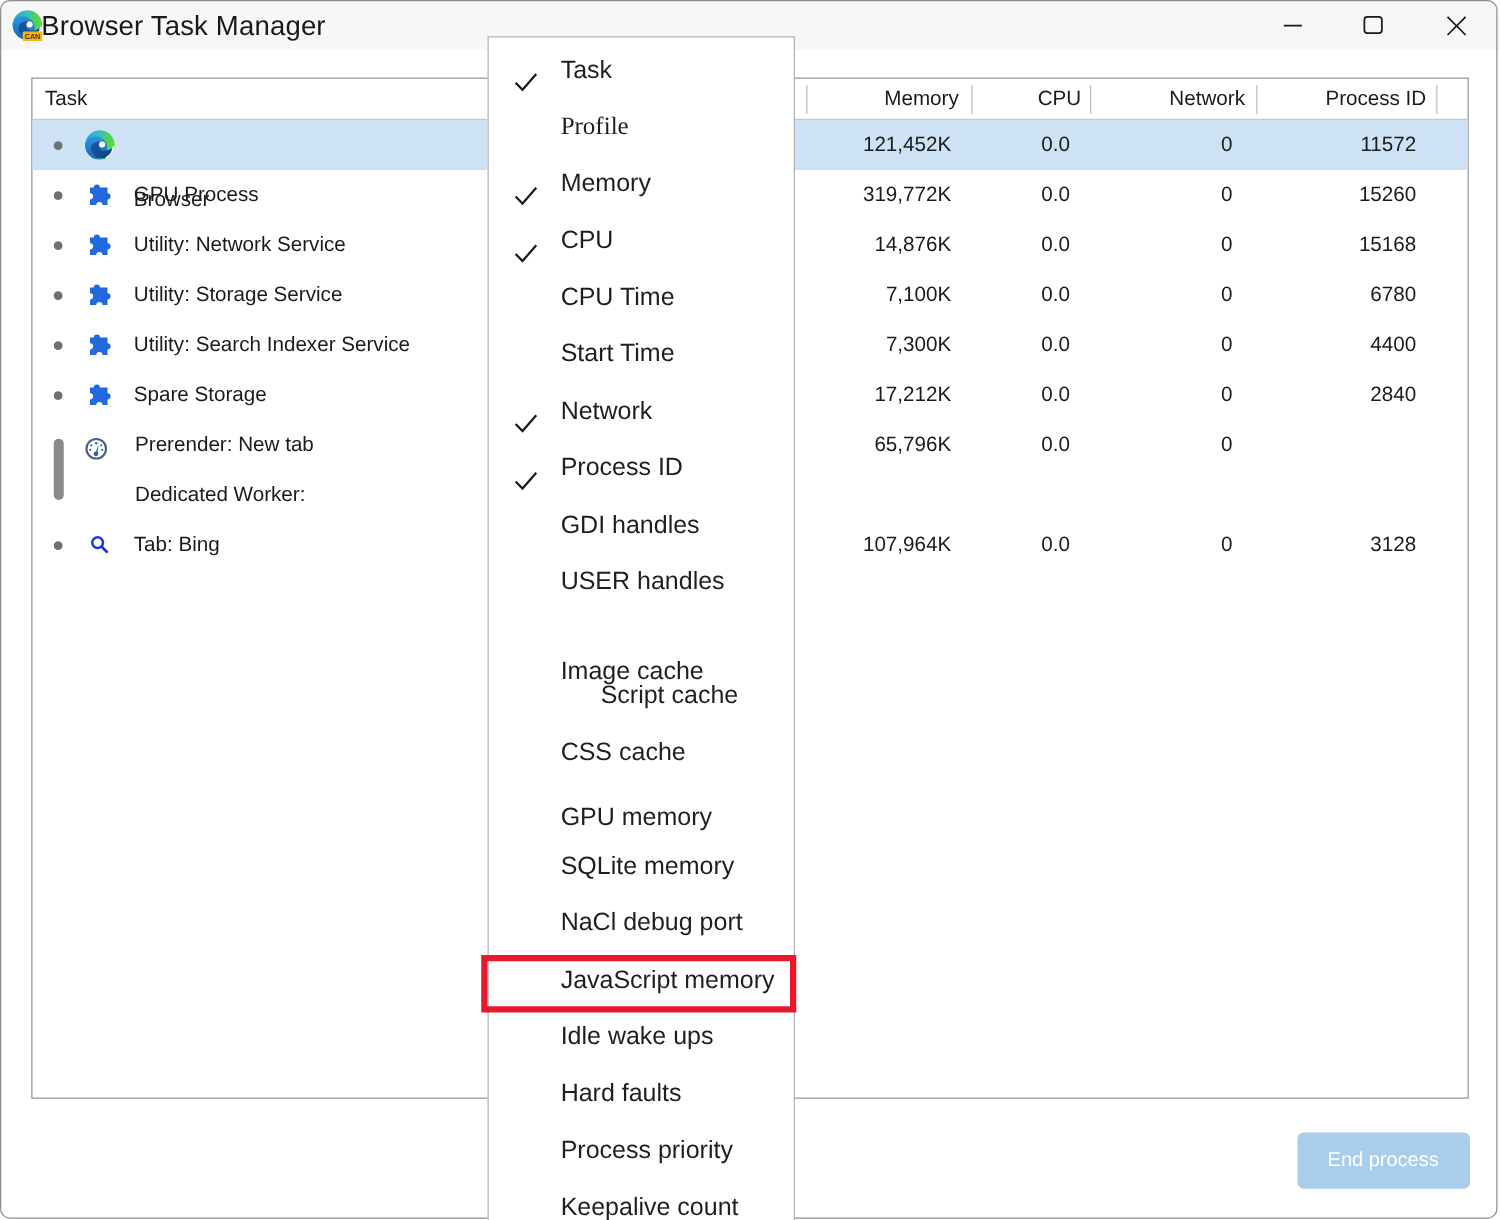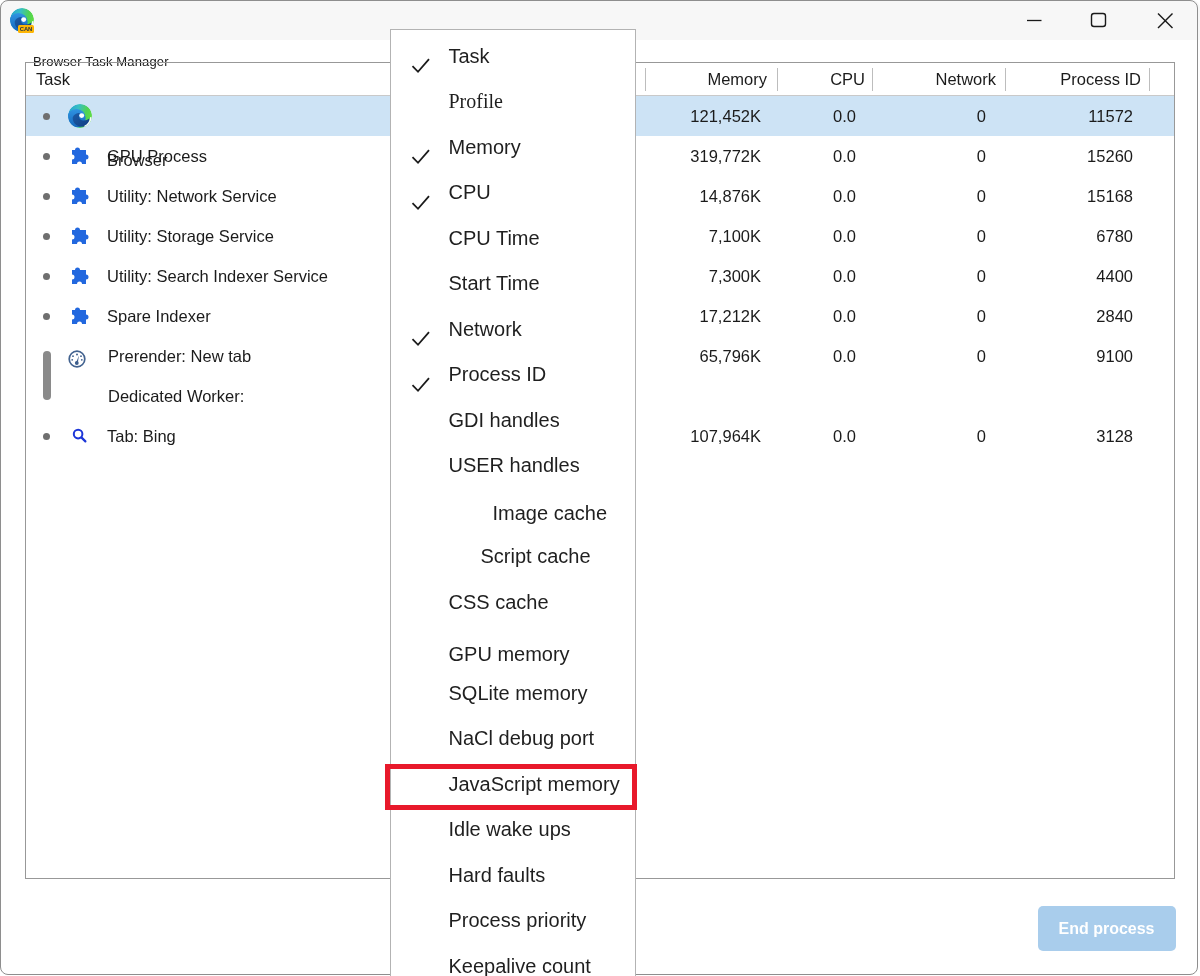--- a/index.html
+++ b/index.html
@@ -4,36 +4,36 @@
 <style>
   html,body{margin:0;padding:0;}
   body{width:1200px;height:976px;position:relative;overflow:hidden;
        font-family:"Liberation Sans",sans-serif;background:#fff;}
   .abs{position:absolute;}
   #win{left:0;top:0;width:1200px;height:976px;box-sizing:border-box;
        border-radius:8px;background:#fff;overflow:hidden;}
   #winborder{left:0;top:0;width:1198px;height:975px;box-sizing:border-box;
        border:1px solid #8e8e8e;border-radius:8px;z-index:5;pointer-events:none;}
   #titlebar{left:0;top:0;width:100%;height:40px;background:#f7f7f7;}
-  #title{left:33px;top:0;height:40px;line-height:41px;font-size:13px;letter-spacing:0.15px;color:#191919;margin-top:41px;}
+  #title{left:33px;top:0;height:40px;line-height:41px;font-size:22px;letter-spacing:0.15px;color:#191919;}
   .hdrlabel{top:62px;height:33px;line-height:34px;font-size:16.5px;color:#1b1b1b;text-align:right;}
   .tick{top:68px;height:23px;width:1px;background:#bdbdbd;}
   .row-label{font-size:16.5px;color:#1b1b1b;}
   .cell{font-size:16.5px;color:#1b1b1b;text-align:right;height:40px;line-height:40px;}
   .bullet{width:7.5px;height:7.5px;border-radius:50%;background:#6f6f6f;left:42.8px;}
   #menu{z-index:10;left:389.5px;top:29px;width:246px;height:952px;background:#fff;
         border:1px solid #b3b3b3;box-sizing:border-box;
         }
   .mi{position:absolute;left:59px;height:45.5px;line-height:45.5px;
       font-size:20px;color:#1f1f1f;white-space:nowrap;}
   .chk{position:absolute;left:21px;width:20px;height:17px;}
   #redbox{z-index:12;left:384.5px;top:763.5px;width:252px;height:46px;box-sizing:border-box;
           border:5px solid #e8192b;}
   #endbtn{left:1037.5px;top:906px;width:138px;height:44.5px;background:#a9cdec;
-          border-radius:5px;color:#fff;font-size:16px;font-weight:bold;
+          border-radius:5px;color:#fff;font-size:16px;font-weight:normal;
           text-align:center;line-height:45px;}
 </style>
 </head>
 <body>
 <div id="win" class="abs">
   <div id="titlebar" class="abs"></div>
 
   <svg width="0" height="0" style="position:absolute;">
     <defs>
       <linearGradient id="eg1" x1="0" y1="0.2" x2="1" y2="0.45">
@@ -148,21 +148,21 @@
       <circle cx="6.1" cy="6.1" r="4.3" fill="none" stroke="#1c36d8" stroke-width="2"></circle>
       <line x1="9.6" y1="9.6" x2="13.4" y2="13.4" stroke="#1c36d8" stroke-width="2.2" stroke-linecap="round"></line>
     </svg>
   </div>
 
   <div class="abs row-label" style="left:107px;top:96px;height:40px;line-height:40px;margin-top:44px;">Browser</div>
   <div class="abs row-label" style="left:107px;top:136px;height:40px;line-height:40px;">GPU Process</div>
   <div class="abs row-label" style="left:107px;top:176px;height:40px;line-height:40px;">Utility: Network Service</div>
   <div class="abs row-label" style="left:107px;top:216px;height:40px;line-height:40px;">Utility: Storage Service</div>
   <div class="abs row-label" style="left:107px;top:256px;height:40px;line-height:40px;">Utility: Search Indexer Service</div>
-  <div class="abs row-label" style="left:107px;top:296px;height:40px;line-height:40px;">Spare Indexer</div>
+  <div class="abs row-label" style="left:107px;top:296px;height:40px;line-height:40px;">Spare Storage</div>
   <div class="abs row-label" style="left:108px;top:336px;height:40px;line-height:40px;">Prerender: New tab</div>
   <div class="abs row-label" style="left:108px;top:376px;height:40px;line-height:40px;">Dedicated Worker:</div>
   <div class="abs row-label" style="left:107px;top:416px;height:40px;line-height:40px;">Tab: Bing</div>
 
   <div class="abs cell" style="left:644px;top:96px;width:117px;">121,452K</div>
   <div class="abs cell" style="left:644px;top:136px;width:117px;">319,772K</div>
   <div class="abs cell" style="left:644px;top:176px;width:117px;">14,876K</div>
   <div class="abs cell" style="left:644px;top:216px;width:117px;">7,100K</div>
   <div class="abs cell" style="left:644px;top:256px;width:117px;">7,300K</div>
   <div class="abs cell" style="left:644px;top:296px;width:117px;">17,212K</div>
@@ -186,21 +186,20 @@
   <div class="abs cell" style="left:871px;top:296px;width:115px;">0</div>
   <div class="abs cell" style="left:871px;top:336px;width:115px;">0</div>
   <div class="abs cell" style="left:871px;top:416px;width:115px;">0</div>
 
   <div class="abs cell" style="left:1004px;top:96px;width:129px;">11572</div>
   <div class="abs cell" style="left:1004px;top:136px;width:129px;">15260</div>
   <div class="abs cell" style="left:1004px;top:176px;width:129px;">15168</div>
   <div class="abs cell" style="left:1004px;top:216px;width:129px;">6780</div>
   <div class="abs cell" style="left:1004px;top:256px;width:129px;">4400</div>
   <div class="abs cell" style="left:1004px;top:296px;width:129px;">2840</div>
-  <div class="abs cell" style="left:1004px;top:336px;width:129px;">9100</div>
   <div class="abs cell" style="left:1004px;top:416px;width:129px;">3128</div>
 
   <div id="endbtn" class="abs">End process</div>
 </div>
 
 <div id="winborder" class="abs"></div>
 
 <div id="menu" class="abs"></div>
 <div id="menuitems" class="abs" style="z-index:11;left:389.5px;top:29px;width:246px;height:952px;">
   <div class="mi" style="top:4.75px;">Task</div>
@@ -221,21 +220,21 @@
   <div class="mi" style="top:277.75px;">Network</div>
   <svg class="chk" style="top:302.25px;" viewBox="0 0 20 17">
       <path d="M1.5,8.2 L7,13.8 L18,1.2" fill="none" stroke="#1b1b1b" stroke-width="1.8"></path>
     </svg>
   <div class="mi" style="top:323.25px;">Process ID</div>
   <svg class="chk" style="top:347.75px;" viewBox="0 0 20 17">
       <path d="M1.5,8.2 L7,13.8 L18,1.2" fill="none" stroke="#1b1b1b" stroke-width="1.8"></path>
     </svg>
   <div class="mi" style="top:368.75px;">GDI handles</div>
   <div class="mi" style="top:414.25px;">USER handles</div>
-  <div class="mi" style="top:462px;margin-left:44px;">Image cache</div>
+  <div class="mi" style="top:486px;">Image cache</div>
   <div class="mi" style="top:505.25px;margin-left:32px;">Script cache</div>
   <div class="mi" style="top:550.75px;">CSS cache</div>
   <div class="mi" style="top:603px;">GPU memory</div>
   <div class="mi" style="top:641.75px;">SQLite memory</div>
   <div class="mi" style="top:687.25px;">NaCl debug port</div>
   <div class="mi" style="top:732.75px;">JavaScript memory</div>
   <div class="mi" style="top:778.25px;">Idle wake ups</div>
   <div class="mi" style="top:823.75px;">Hard faults</div>
   <div class="mi" style="top:869.25px;">Process priority</div>
   <div class="mi" style="top:914.75px;">Keepalive count</div>

